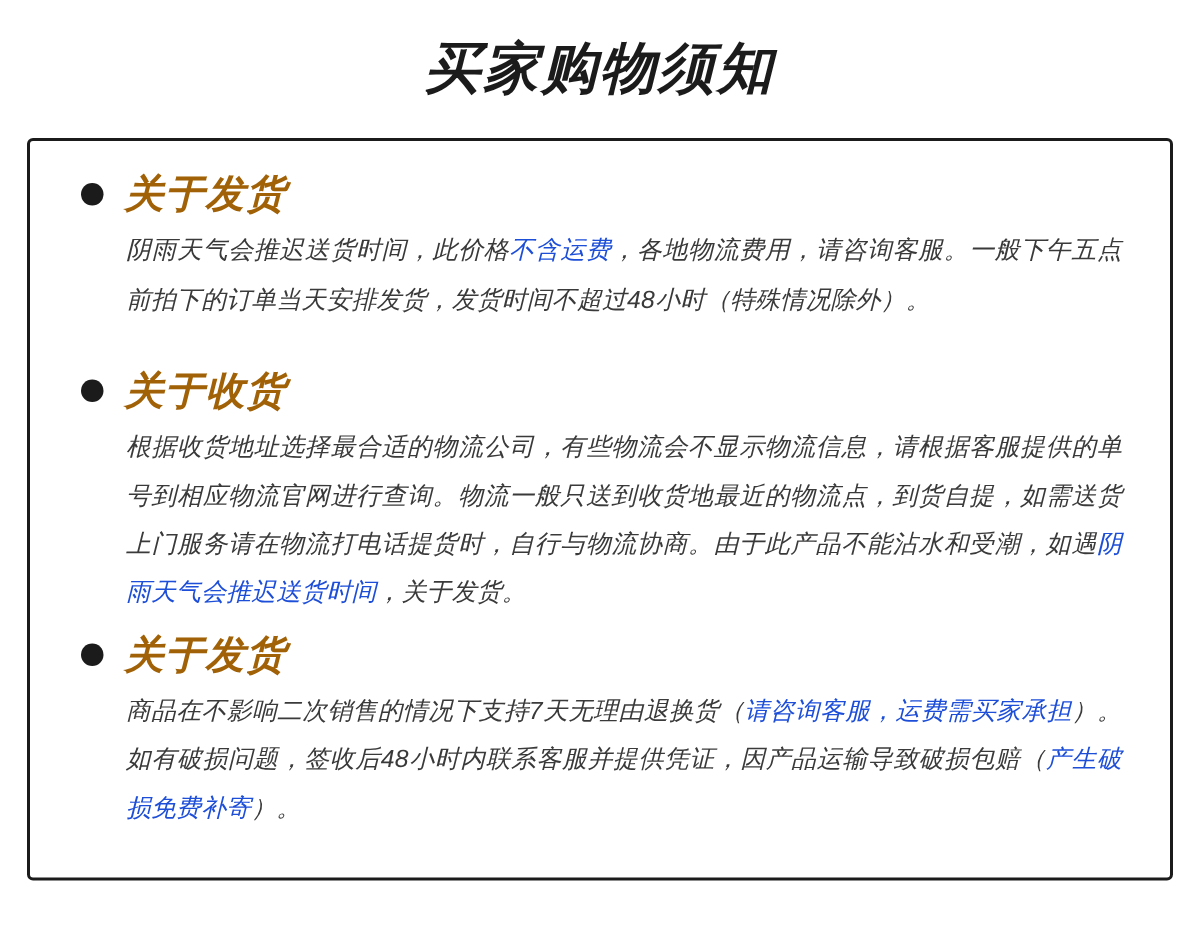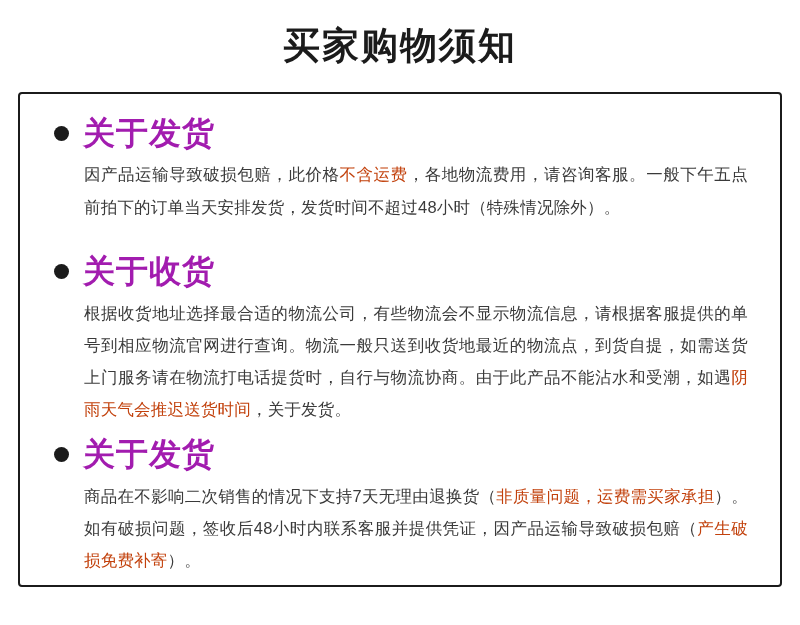--- a/index.html
+++ b/index.html
@@ -12,20 +12,21 @@
     background: #ffffff;
     font-family: "Liberation Sans", "DejaVu Sans", sans-serif;
     color: #2b2b2b;
     overflow: hidden;
   }
   .page {
     position: relative;
     width: 800px;
     height: 625px;
     box-sizing: border-box;
+    font-style: italic;
   }
   .title {
     text-align: center;
     font-size: 37px;
     font-weight: bold;
     letter-spacing: 2px;
     color: #1b1b1b;
     padding-top: 24px;
     padding-bottom: 18px;
     line-height: 1.2;
@@ -52,37 +53,37 @@
   }
   .bullet {
     width: 15px;
     height: 15px;
     border-radius: 50%;
     background: #1b1b1b;
     flex: 0 0 auto;
     margin-left: 8px;
   }
   .section-title {
-    font-size: 32px;
+    font-size: 26px;
     font-weight: bold;
-    color: #a21caf;
+    color: #a16207;
     letter-spacing: 1px;
     line-height: 1.2;
   }
   .section-body {
     font-size: 16.5px;
     line-height: 2.0;
     color: #3a3a3a;
     padding-left: 38px;
     padding-right: 6px;
     text-align: justify;
     letter-spacing: 0.2px;
   }
   .hl {
-    color: #c2410c;
+    color: #1d4ed8;
   }
   .sec-2 .section-body,
   .sec-3 .section-body {
     line-height: 1.95;
   }
   .sec-1 { margin-bottom: 10px; }
   .sec-2 { margin-bottom: 10px; margin-top: 28px; }
 </style>
 </head>
 <body>
@@ -91,33 +92,33 @@
 
   <div class="title">买家购物须知</div>
 
   <div class="box">
 
     <div class="section sec-1">
       <div class="section-head">
         <span class="bullet"></span>
         <span class="section-title">关于发货</span>
       </div>
-      <div class="section-body"><span>因产品运输导致破损包赔，此价格</span><span class="hl">不含运费</span><span>，各地物流费用，请咨询客服。一般下午五点前拍下的订单当天安排发货，发货时间不超过48小时（特殊情况除外）。</span></div>
+      <div class="section-body"><span>阴雨天气会推迟送货时间，此价格</span><span class="hl">不含运费</span><span>，各地物流费用，请咨询客服。一般下午五点前拍下的订单当天安排发货，发货时间不超过48小时（特殊情况除外）。</span></div>
     </div>
 
     <div class="section sec-2">
       <div class="section-head">
         <span class="bullet"></span>
         <span class="section-title">关于收货</span>
       </div>
       <div class="section-body"><span>根据收货地址选择最合适的物流公司，有些物流会不显示物流信息，请根据客服提供的单号到相应物流官网进行查询。物流一般只送到收货地最近的物流点，到货自提，如需送货上门服务请在物流打电话提货时，自行与物流协商。由于此产品不能沾水和受潮，如遇</span><span class="hl">阴雨天气会推迟送货时间</span><span>，关于发货。</span></div>
     </div>
 
     <div class="section sec-3">
       <div class="section-head">
         <span class="bullet"></span>
         <span class="section-title">关于发货</span>
       </div>
-      <div class="section-body"><span>商品在不影响二次销售的情况下支持7天无理由退换货（</span><span class="hl">非质量问题，运费需买家承担</span><span>）。如有破损问题，签收后48小时内联系客服并提供凭证，因产品运输导致破损包赔（</span><span class="hl">产生破损免费补寄</span><span>）。</span></div>
+      <div class="section-body"><span>商品在不影响二次销售的情况下支持7天无理由退换货（</span><span class="hl">请咨询客服，运费需买家承担</span><span>）。如有破损问题，签收后48小时内联系客服并提供凭证，因产品运输导致破损包赔（</span><span class="hl">产生破损免费补寄</span><span>）。</span></div>
     </div>
 
   </div>
 </div>
 
 </body></html>

